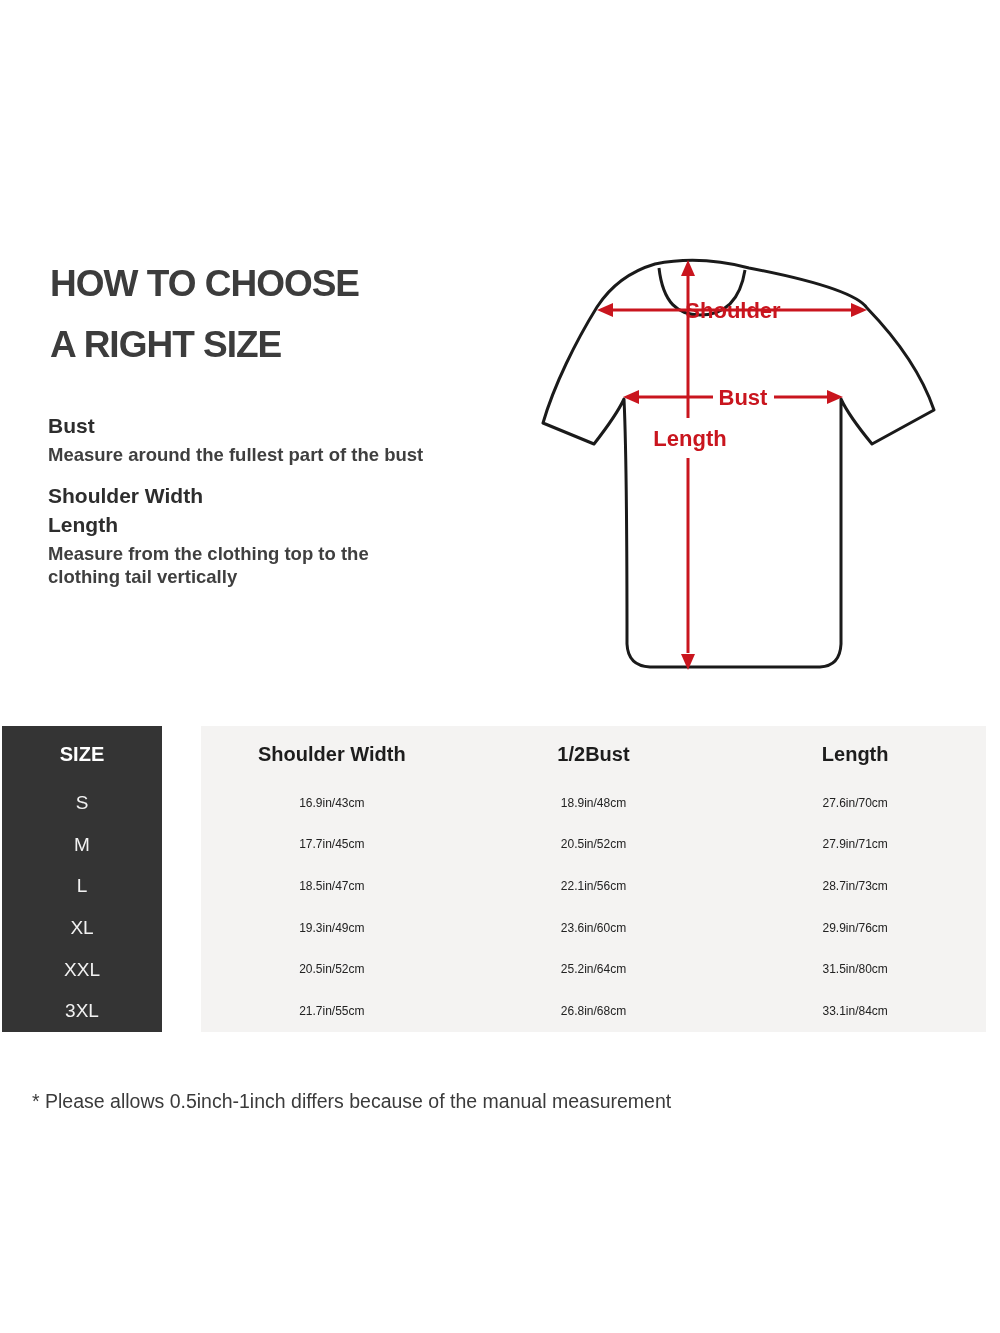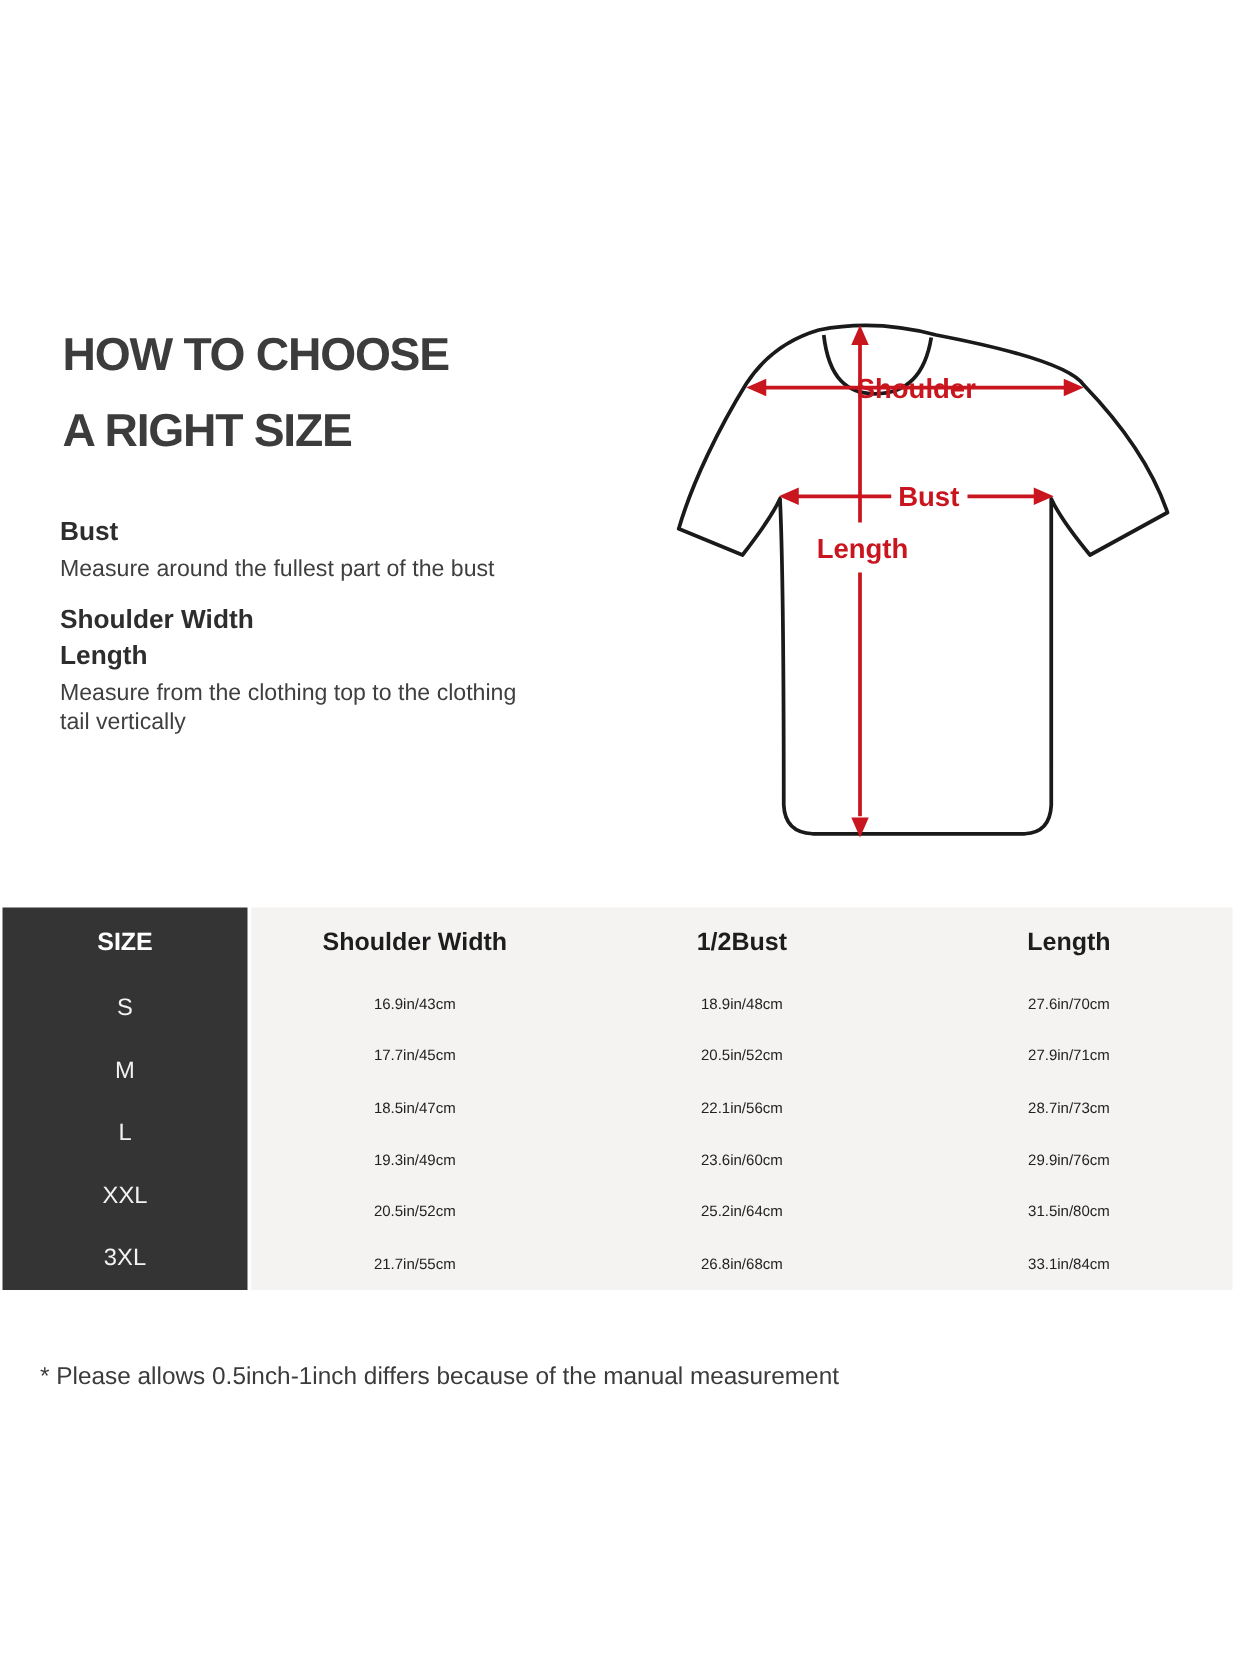--- a/index.html
+++ b/index.html
@@ -17,37 +17,38 @@
 
   
   .guide { position:absolute; left:48px; top:414px; }
   .guide h3 {
     margin:0 0 5px 0; font-size:21px; font-weight:bold; color:#2d2d2d;
     line-height:24px;
   }
   .guide p {
     margin:0 0 18px 0; font-size:18.5px; color:#3f3f3f; line-height:23px;
     max-width:380px;
+    font-weight:bold;
   }
 
   
   .diagram { position:absolute; left:530px; top:253px; width:430px; height:432px; }
   .shirt-stroke { fill:#ffffff; stroke:#1a1a1a; stroke-width:3; stroke-linejoin:round; }
   .collar-shadow { fill:none; stroke:#b4b4b4; stroke-width:2.5; }
   .red-line { stroke:#c9151e; stroke-width:3; fill:none; }
   .red-fill { fill:#c9151e; stroke:none; }
   .red-label {
     fill:#c9151e; font-family:"Liberation Sans", sans-serif;
     font-size:22px; font-weight:bold; text-anchor:middle;
   }
 
   
   .size-table { position:absolute; left:2px; top:726px; width:984px; height:306px; }
   .size-col {
-    position:absolute; left:0; top:0; width:196px; height:100%;
+    position:absolute; left:0; top:0; width:160px; height:100%;
     background:#343434; display:flex; flex-direction:column;
   }
   .size-col .cell {
     display:flex; align-items:center; justify-content:center;
     color:#f2f2f2; font-size:19px; flex:1;
   }
   .size-col .head { height:56px; flex:0 0 56px; font-size:20px; font-weight:bold; color:#ffffff; }
   .data-area {
     position:absolute; left:199px; top:0; width:785px; height:100%;
     background:#f4f3f2; display:grid;
@@ -130,20 +131,21 @@
     <text class="red-label" x="213" y="152">Bust</text>
     <text class="red-label" x="160" y="193">Length</text>
   </svg>
 
   <div class="size-table">
     <div class="size-col">
       <div class="cell head">SIZE</div>
       <div class="cell">S</div>
       <div class="cell">M</div>
       <div class="cell">L</div>
+      <div class="cell">XL</div>
       <div class="cell">XXL</div>
       <div class="cell">3XL</div>
     </div>
     <div class="data-area">
       <div class="cell head">Shoulder Width</div>
       <div class="cell head">1/2Bust</div>
       <div class="cell head">Length</div>
 
       <div class="cell">16.9in/43cm</div>
       <div class="cell">18.9in/48cm</div>

